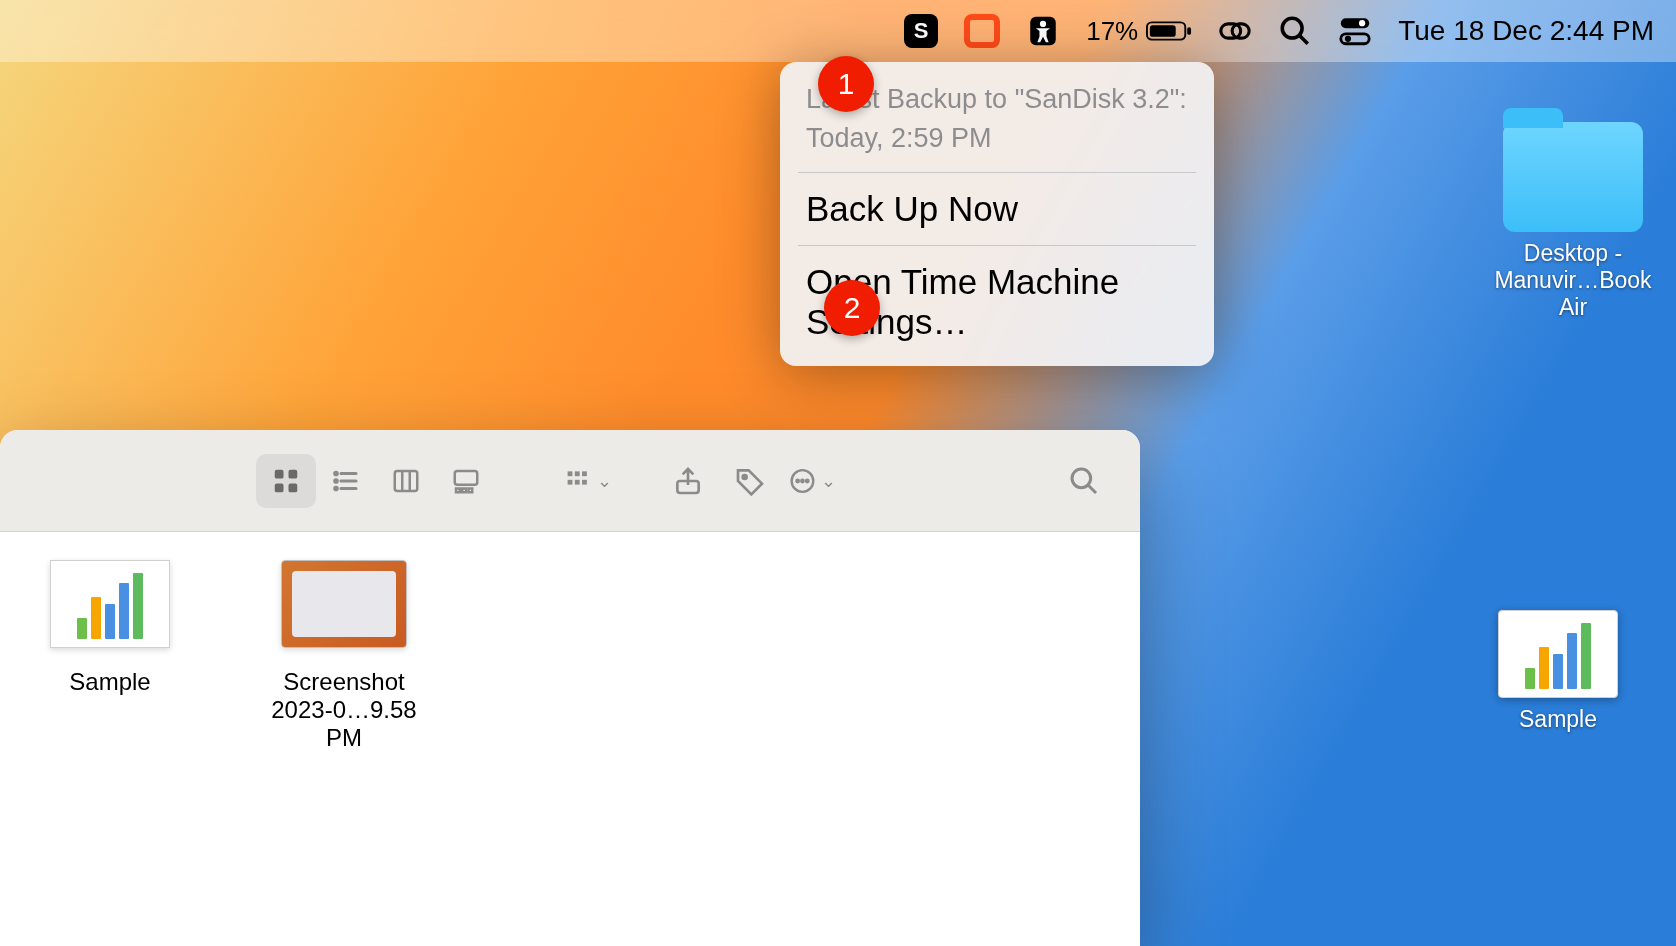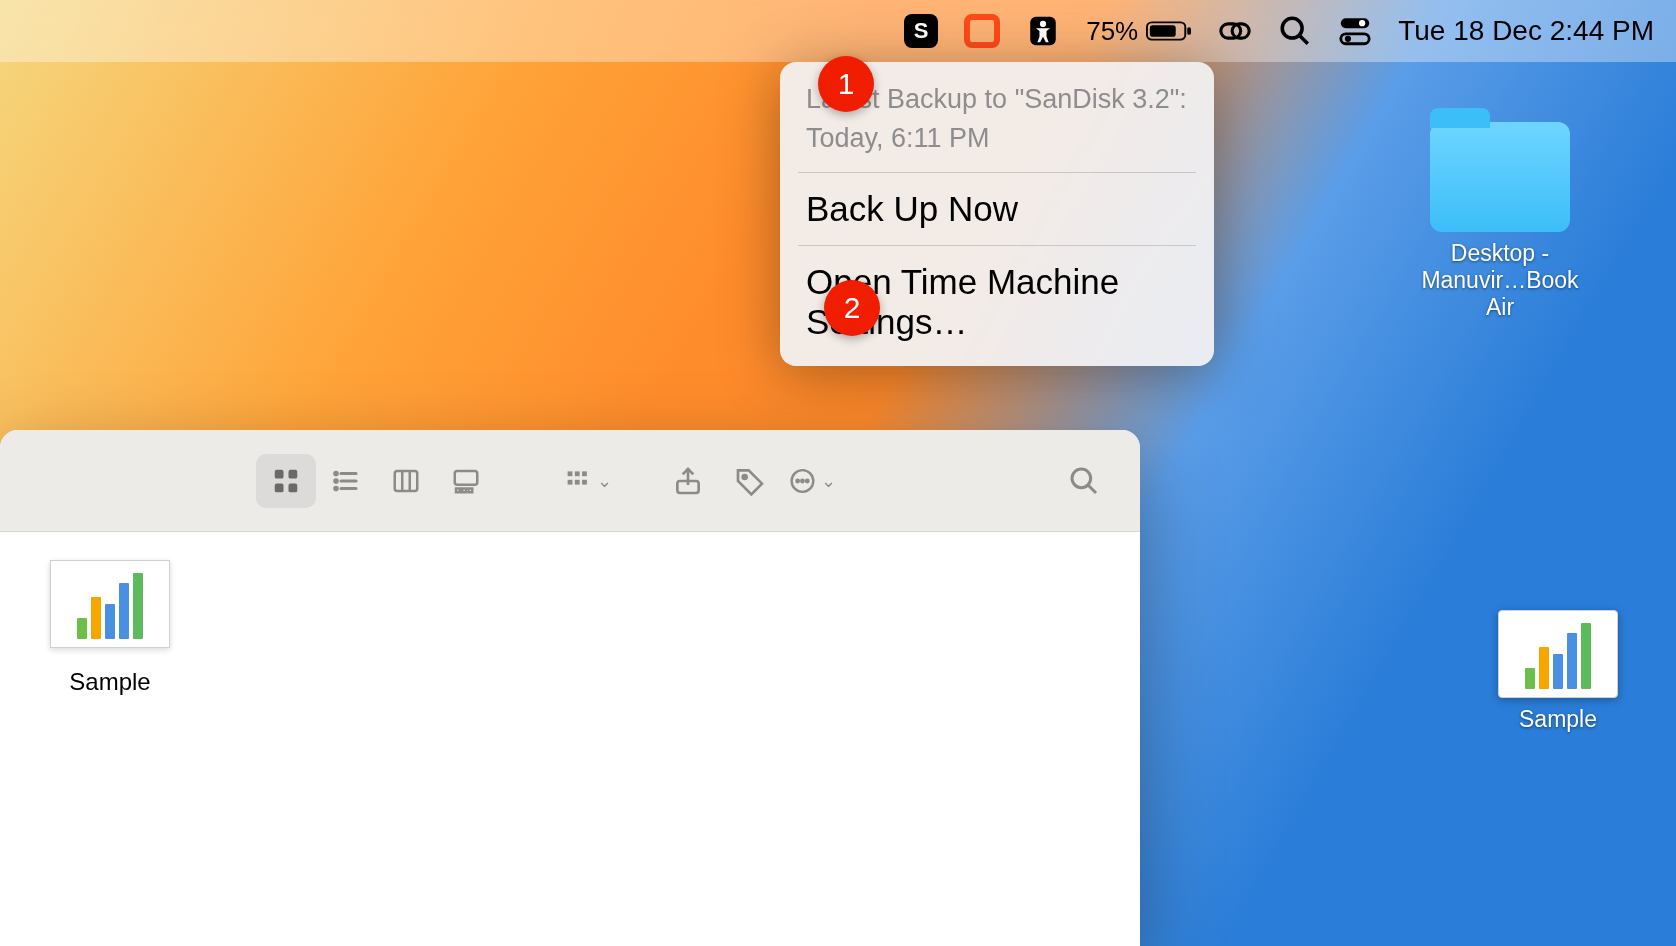--- a/index.html
+++ b/index.html
@@ -209,21 +209,21 @@
 
   <div class="mb-icon">
     <svg viewBox="0 0 24 24" fill="#000">
         <rect x="3" y="2" width="18" height="20" rx="4"></rect>
         <circle cx="12" cy="7" r="2.2" fill="#fff"></circle>
         <path d="M7 10h10l-2.5 2v4l1.5 4h-2l-2-4-2 4H8l1.5-4v-4z" fill="#fff"></path>
       </svg>
   </div>
 
   <div class="battery-group">
-    <span class="battery-pct">75%</span>
+    <span class="battery-pct">17%</span>
     <svg class="battery" viewBox="0 0 48 24">
       <rect x="1" y="3" width="40" height="18" rx="5" fill="none" stroke="#000" stroke-width="2"></rect>
       <rect x="43" y="8" width="4" height="8" rx="2" fill="#000"></rect>
       <rect x="4" y="6" width="27" height="12" rx="3" fill="#000"></rect>
     </svg>
   </div>
 
   <div class="mb-icon">
     <svg viewBox="0 0 24 24" fill="none" stroke="#000" stroke-width="2.2">
       <rect x="2" y="7" width="14" height="10" rx="5"></rect>
@@ -246,36 +246,36 @@
       <circle cx="7" cy="17.5" r="2.2" fill="#000"></circle>
     </svg>
   </div>
 
   <span class="datetime">Tue 18 Dec  2:44 PM</span>
 </div>
 
 <div class="dropdown">
   <div class="dd-section dd-latest">
     <div>Latest Backup to "SanDisk 3.2":</div>
-    <div>Today, 6:11 PM</div>
+    <div>Today, 2:59 PM</div>
   </div>
   <div class="dd-divider"></div>
   <div class="dd-item">Back Up Now</div>
   <div class="dd-divider"></div>
   <div class="dd-item">Open Time Machine Settings…</div>
 </div>
 
 <div class="step-badge" style="top:56px;left:818px">
   <span>1</span>
 </div>
 <div class="step-badge" style="top:280px;left:824px">
   <span>2</span>
 </div>
 
-<div class="desk-icon" style="top:122px;left:1420px">
+<div class="desk-icon" style="top:122px;left:1493px">
   <div class="folder-glyph"></div>
   <div>Desktop - Manuvir…Book Air</div>
 </div>
 
 <div class="desk-icon" style="top:610px;left:1478px">
   <div class="file-thumb">
     <div class="bar b1"></div>
       <div class="bar b2"></div>
       <div class="bar b3"></div>
       <div class="bar b4"></div>
@@ -379,14 +379,20 @@
       <div class="finder-thumb">
         <div class="bar b1"></div>
           <div class="bar b2"></div>
           <div class="bar b3"></div>
           <div class="bar b4"></div>
           <div class="bar b5"></div>
       </div>
       <div>Sample</div>
     </div>
 
+    <div class="finder-item">
+      <div class="screenshot-thumb">
+        <div class="inner"></div>
+      </div>
+      <div>Screenshot 2023-0…9.58 PM</div>
+    </div>
   </div>
 </div>
 
 </body></html>

